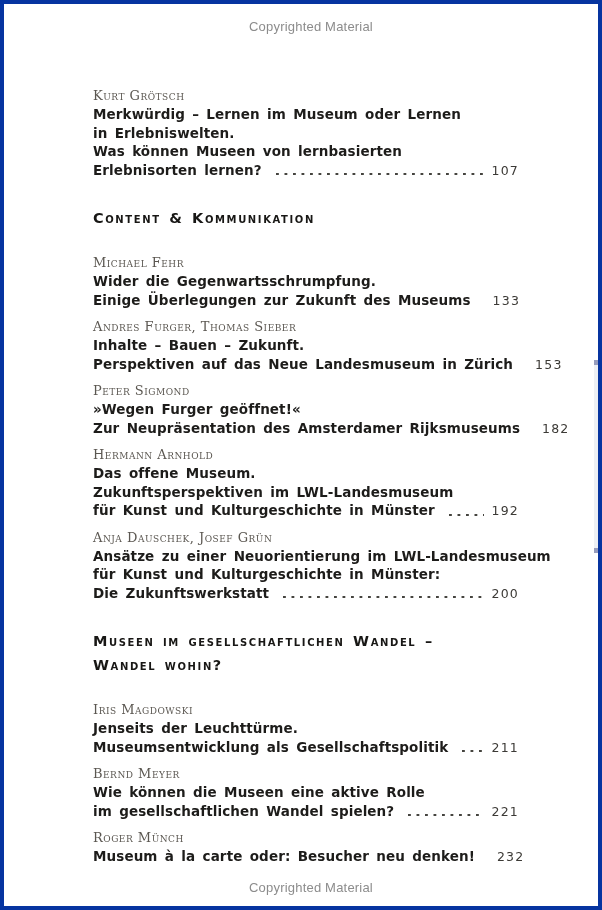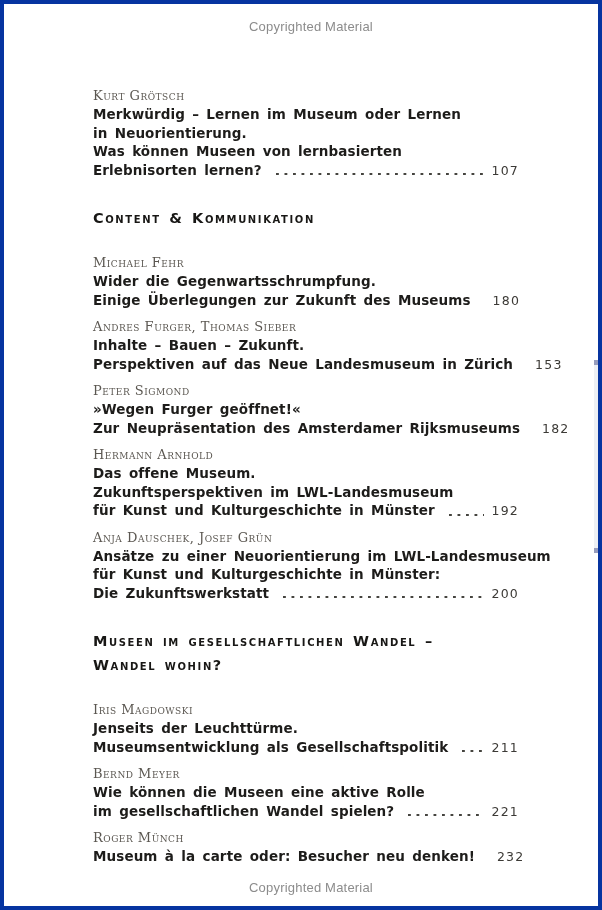--- a/index.html
+++ b/index.html
@@ -105,40 +105,40 @@
 
 <div class="page">
 
   <div class="copyright top">Copyrighted Material</div>
 
   <div class="content">
 
     <div class="entry">
       <div class="author">Kurt Grötsch</div>
       <div class="line">Merkwürdig – Lernen im Museum oder Lernen</div>
-      <div class="line">in Neuorientierung.</div>
+      <div class="line">in Erlebniswelten.</div>
       <div class="line">Was können Museen von lernbasierten</div>
       <div class="line last">
         <span class="t">Erlebnisorten lernen?</span>
         <span class="leader"></span>
         <span class="pg">107</span>
       </div>
     </div>
 
     <div class="section-heading">
       <div>Content &amp; Kommunikation</div>
     </div>
 
     <div class="entry">
       <div class="author">Michael Fehr</div>
       <div class="line">Wider die Gegenwartsschrumpfung.</div>
       <div class="line last">
         <span class="t">Einige Überlegungen zur Zukunft des Museums</span>
         <span class="leader"></span>
-        <span class="pg">180</span>
+        <span class="pg">133</span>
       </div>
     </div>
 
     <div class="entry">
       <div class="author">Andres Furger, Thomas Sieber</div>
       <div class="line">Inhalte – Bauen – Zukunft.</div>
       <div class="line last">
         <span class="t">Perspektiven auf das Neue Landesmuseum in Zürich</span>
         <span class="leader"></span>
         <span class="pg">153</span>

